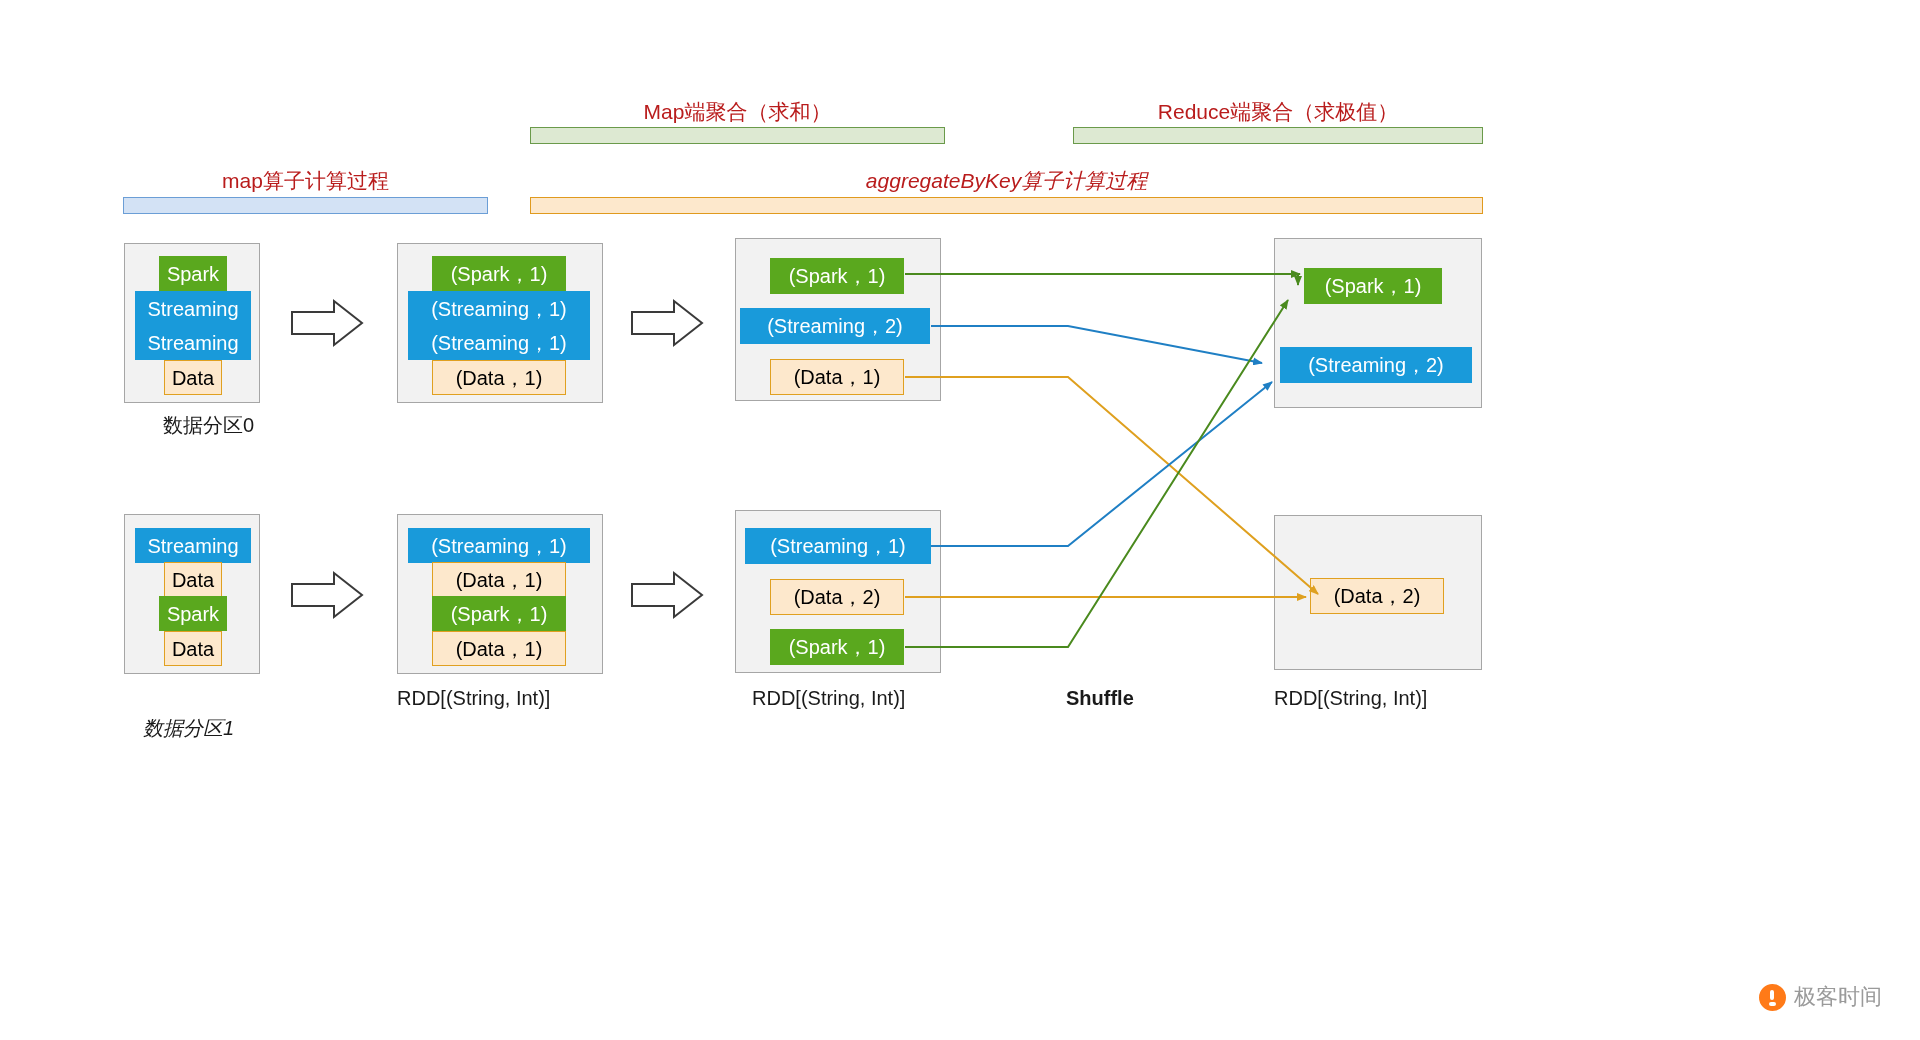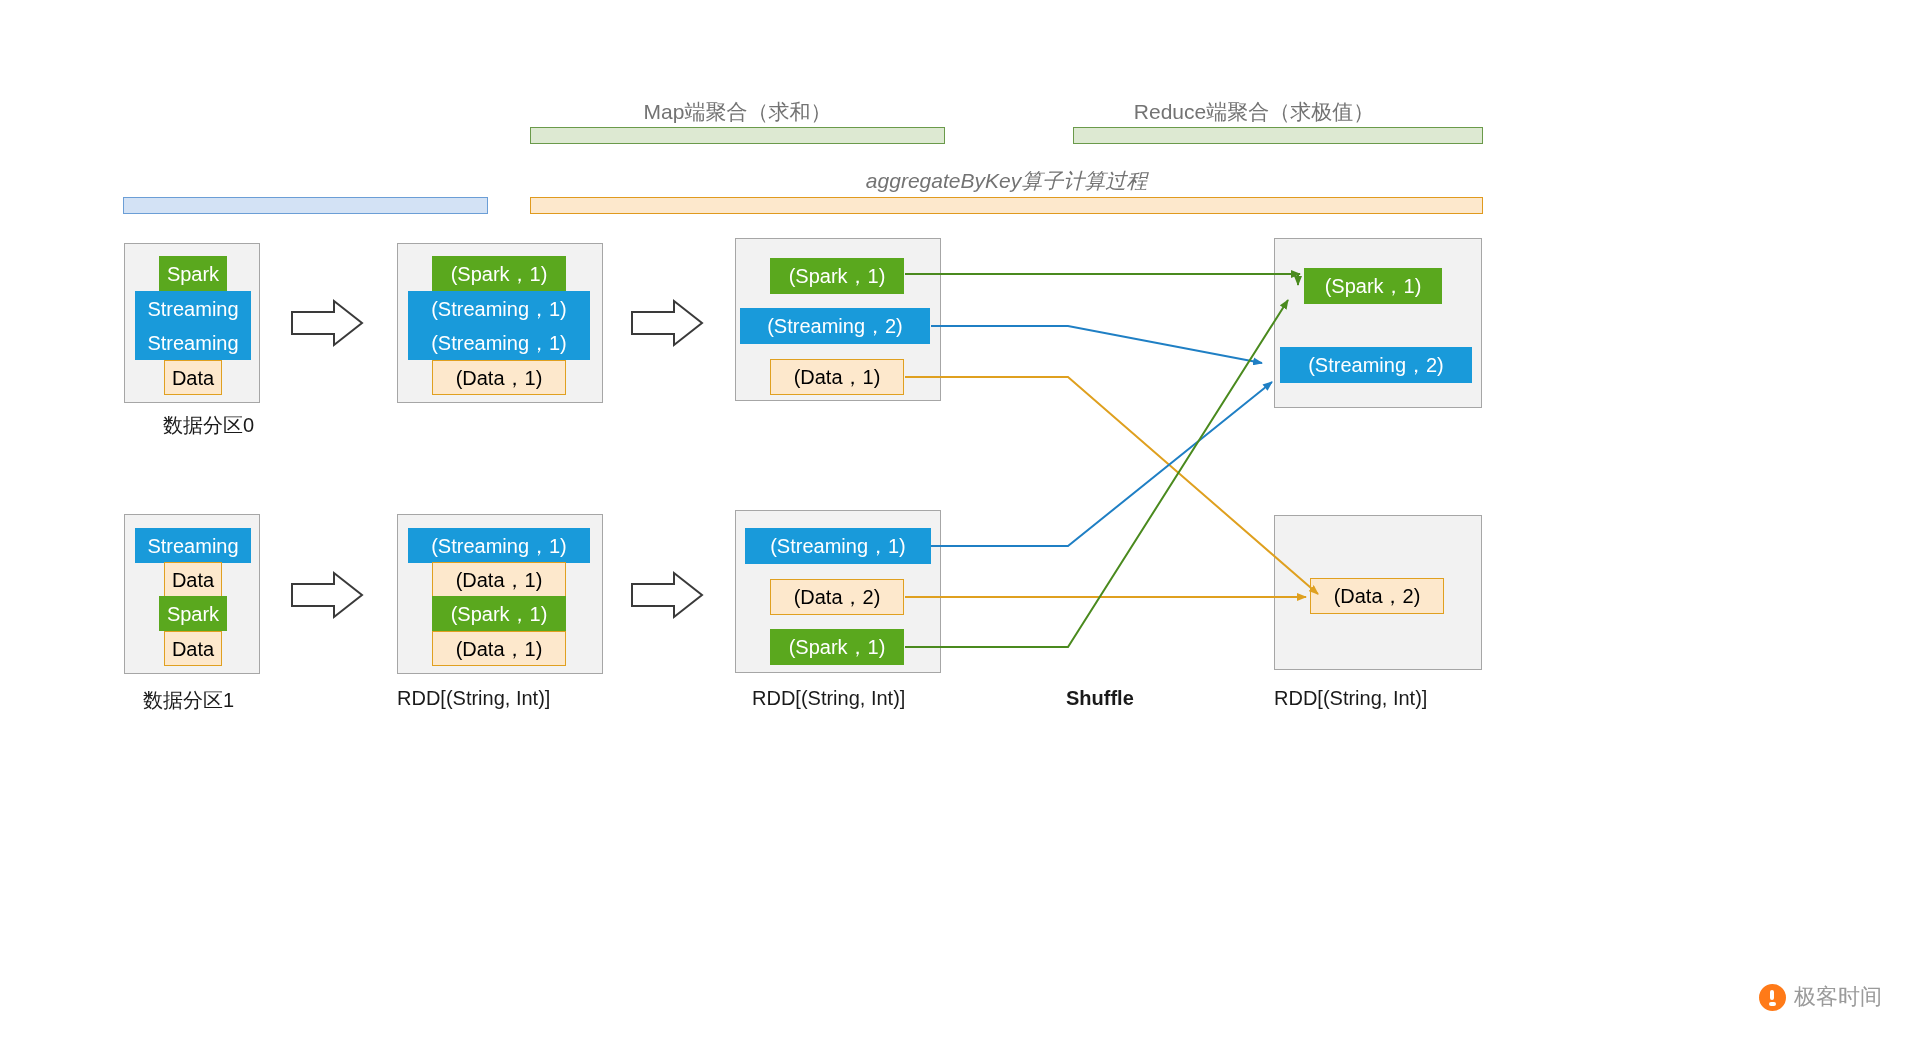--- a/index.html
+++ b/index.html
@@ -5,21 +5,21 @@
   html,body{margin:0;padding:0;}
   body{
     width:1920px;height:1040px;background:#ffffff;
     font-family:"Liberation Sans","DejaVu Sans",sans-serif;
     position:relative;overflow:hidden;
   }
   .canvas{position:absolute;left:0;top:0;width:1920px;height:1040px;}
 
   
   .phase-label{
-    position:absolute;font-size:21px;color:#737373;white-space:nowrap;
+    position:absolute;font-size:21px;color:#b91c1c;white-space:nowrap;
     text-align:center;
   }
   .phase-bar{position:absolute;height:17px;box-sizing:border-box;}
   .bar-green{background:#dde9d2;border:1px solid #6a9a4a;}
   .bar-blue{background:#d3e2f5;border:1px solid #6b9ed6;}
   .bar-orange{background:#fde8cc;border:1px solid #e09a1e;}
 
   
   .part-box{
     position:absolute;background:#f2f2f2;border:1px solid #a6a6a6;
@@ -65,23 +65,24 @@
 </style>
 </head>
 <body>
 
 <div class="canvas">
 
   <div class="phase-label" style="left:530px;top:98px;width:415px;"></div>
   <div class="phase-label" style="left:530px;top:98px;width:415px;">Map端聚合（求和）</div>
   <div class="phase-bar bar-green" style="left:530px;top:127px;width:415px;"></div>
 
-  <div class="phase-label" style="left:1049px;top:98px;width:410px;">Reduce端聚合（求极值）</div>
+  <div class="phase-label" style="left:1073px;top:98px;width:410px;">Reduce端聚合（求极值）</div>
   <div class="phase-bar bar-green" style="left:1073px;top:127px;width:410px;"></div>
 
+  <div class="phase-label" style="left:123px;top:167px;width:365px;">map算子计算过程</div>
   <div class="phase-bar bar-blue" style="left:123px;top:197px;width:365px;"></div>
 
   <div class="phase-label" style="left:530px;top:167px;width:953px;font-style:italic;">aggregateByKey算子计算过程</div>
   <div class="phase-bar bar-orange" style="left:530px;top:197px;width:953px;"></div>
 
   <div class="part-box" style="left:124px;top:243px;width:136px;height:160px;">
   </div>
   <div class="chip green" style="left:159px;top:256px;width:68px;height:36px;">Spark</div>
   <div class="chip blue" style="left:135px;top:291px;width:116px;height:35px;">Streaming</div>
   <div class="chip blue" style="left:135px;top:325px;width:116px;height:35px;">Streaming</div>
@@ -109,21 +110,21 @@
 
   <div class="part-box" style="left:1274px;top:238px;width:208px;height:170px;"></div>
   <div class="chip green" style="left:1304px;top:268px;width:138px;height:36px;">(Spark，1)</div>
   <div class="chip blue" style="left:1280px;top:347px;width:192px;height:36px;">(Streaming，2)</div>
 
   <div class="part-box" style="left:124px;top:514px;width:136px;height:160px;"></div>
   <div class="chip blue" style="left:135px;top:528px;width:116px;height:35px;">Streaming</div>
   <div class="chip cream" style="left:164px;top:562px;width:58px;height:35px;">Data</div>
   <div class="chip green" style="left:159px;top:596px;width:68px;height:35px;">Spark</div>
   <div class="chip cream" style="left:164px;top:631px;width:58px;height:35px;">Data</div>
-  <div class="caption" style="left:143px;top:687px;">数据分区1</div>
+  <div class="caption" style="left:143px;top:715px;font-style:italic;">数据分区1</div>
 
   <svg class="block-arrow" style="left:290px;top:570px;" width="75" height="50">
     <polygon points="2,14 44,14 44,3 72,25 44,47 44,36 2,36" fill="#ffffff" stroke="#3a3a3a" stroke-width="2"></polygon>
   </svg>
 
   <div class="part-box" style="left:397px;top:514px;width:206px;height:160px;"></div>
   <div class="chip blue" style="left:408px;top:528px;width:182px;height:35px;">(Streaming，1)</div>
   <div class="chip cream" style="left:432px;top:562px;width:134px;height:35px;">(Data，1)</div>
   <div class="chip green" style="left:432px;top:596px;width:134px;height:35px;">(Spark，1)</div>
   <div class="chip cream" style="left:432px;top:631px;width:134px;height:35px;">(Data，1)</div>

